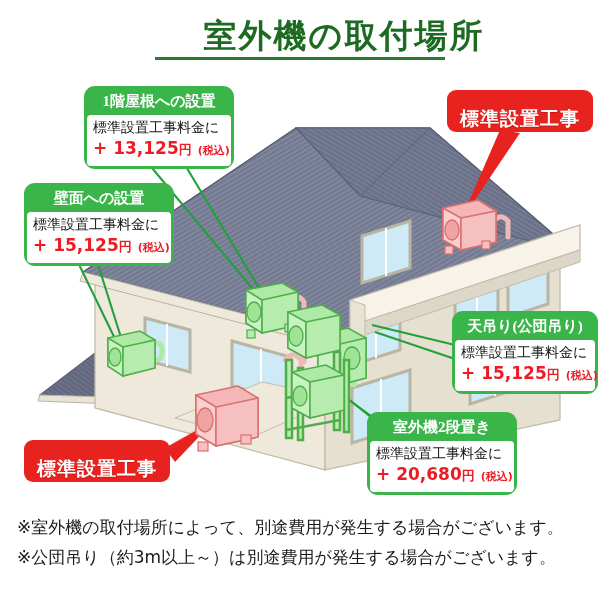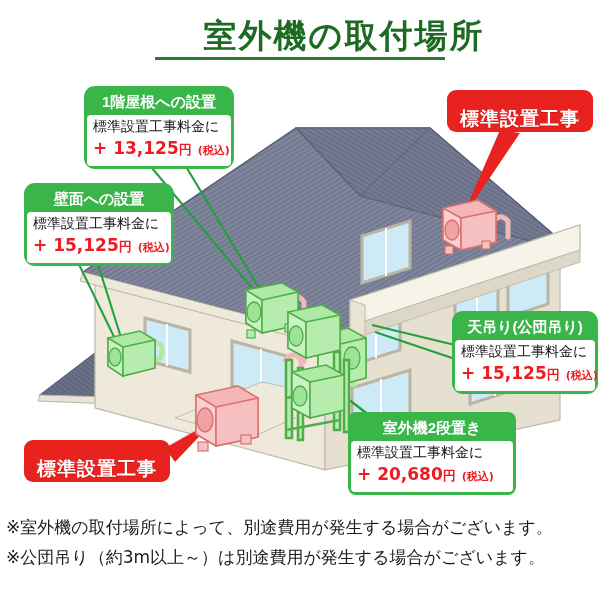--- a/index.html
+++ b/index.html
@@ -38,31 +38,31 @@
     box-sizing:border-box;
     z-index:20;
   }
   .callout .chead{
     color:#ffffff;font-weight:bold;
     text-align:center;
     font-size:15px;
     line-height:21px;
     padding:2px 6px 3px 6px;
     white-space:nowrap;
-    font-family:Liberation Sans, sans-serif;
+    font-family:Liberation Serif, serif;
   }
   .callout .cbody{
     background:#ffffff;
     border-radius:4px;
     padding:3px 6px 4px 6px;
   }
   .callout .cline1{
     font-size:14px;line-height:19px;color:#141414;
     white-space:nowrap;
-    font-family:Liberation Mono, monospace;
+    font-family:Liberation Serif, serif;
   }
   .callout .cline2{
     font-size:17px;line-height:22px;color:#ed1c24;font-weight:bold;
     white-space:nowrap;
     font-family:"DejaVu Sans","Liberation Sans",sans-serif;
   }
   .callout .cline2 .tax{font-size:11px;margin-left:6px;}
   .callout .cline2 .yen{font-size:13px;}
 
   
@@ -75,21 +75,21 @@
   }
   .badge span{
     color:#ffffff;font-weight:bold;font-size:19px;letter-spacing:1px;
     white-space:nowrap;
     font-family:"DejaVu Sans","Liberation Sans",sans-serif;
     text-shadow:0 1px 0 rgba(150,0,0,.35);
   }
 
   
   .notes{
-    position:absolute;left:6px;top:512px;width:580px;
+    position:absolute;left:17px;top:512px;width:580px;
     z-index:25;
   }
   .notes div{
     font-size:17px;line-height:30px;color:#1a1a1a;
     font-family:"DejaVu Sans","Liberation Sans",sans-serif;
     white-space:nowrap;
   }
 </style>
 </head>
 <body>
@@ -308,21 +308,21 @@
     <div class="chead">天吊り(公団吊り)</div>
     <div class="cbody">
       <div class="cline1">標準設置工事料金に</div>
       <div class="cline2">
         <span>+</span>
         <span>15,125</span><span class="yen">円</span><span class="tax">(税込)</span>
       </div>
     </div>
   </div>
 
-  <div class="callout" style="left:348px;top:412px;width:168px;border-radius:8px;">
+  <div class="callout" style="left:367px;top:412px;width:150px;">
     <div class="chead">室外機2段置き</div>
     <div class="cbody">
       <div class="cline1">標準設置工事料金に</div>
       <div class="cline2">
         <span>+</span>
         <span>20,680</span><span class="yen">円</span><span class="tax">(税込)</span>
       </div>
     </div>
   </div>
 

